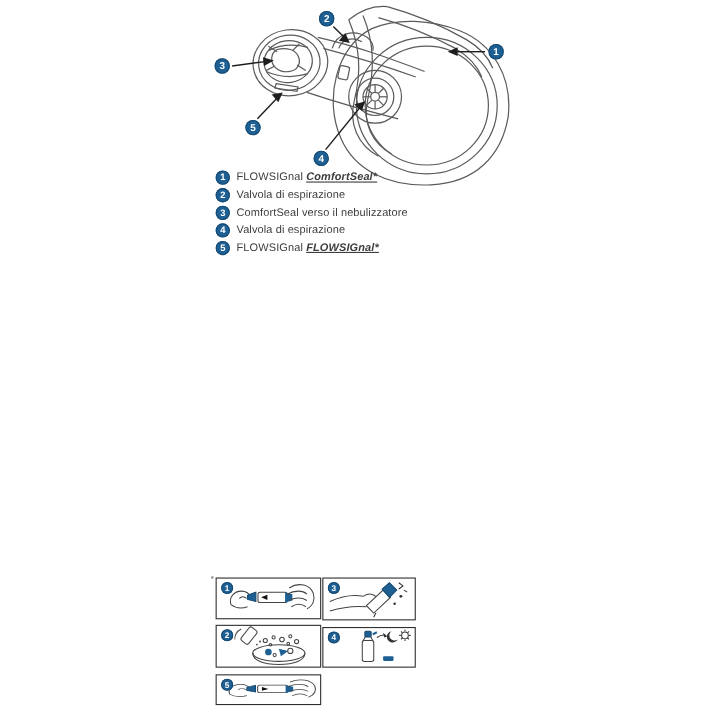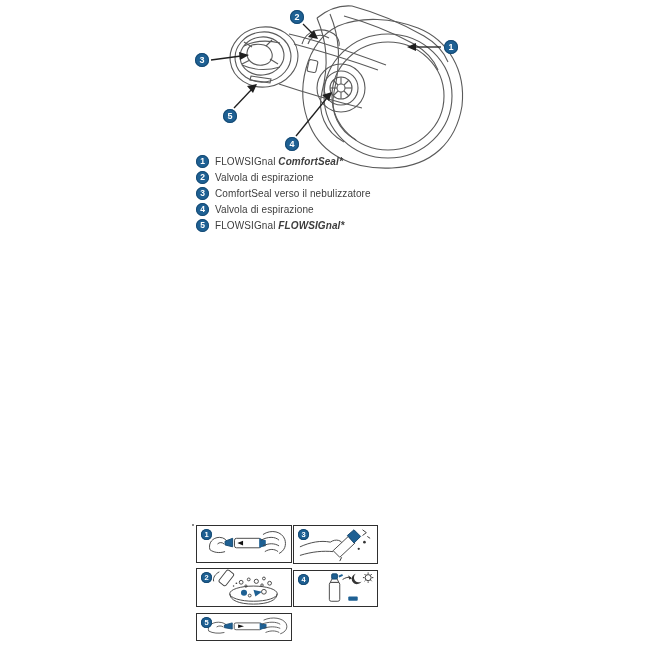--- a/index.html
+++ b/index.html
@@ -16,21 +16,21 @@
     box-shadow:inset 0 0 0 1px #164a73;}
 
   
   #legend{position:absolute;left:196px;top:153px;}
   .legend-row{display:flex;align-items:center;height:16px;white-space:nowrap;}
   .legend-badge{flex:0 0 auto;width:13px;height:13px;border-radius:50%;
     background:#1e6093;color:#fff;font-size:8.5px;font-weight:bold;
     display:flex;align-items:center;justify-content:center;line-height:1;
     margin-right:6px;box-shadow:inset 0 0 0 1px #164a73;}
   .legend-text{font-size:10px;color:#3d3d3d;letter-spacing:0.1px;}
-  .legend-text .brand{font-weight:bold;font-style:italic;}
+  .legend-text .brand{font-weight:bold;font-style:italic;text-decoration:underline;}
 
   
   .panel{position:absolute;border:1px solid #2f2f2f;background:#fff;box-sizing:border-box;}
   .panel-badge{position:absolute;left:4px;top:3px;width:11px;height:11px;border-radius:50%;
     background:#1e6093;color:#fff;font-size:7.5px;font-weight:bold;
     display:flex;align-items:center;justify-content:center;line-height:1;z-index:2;
     box-shadow:inset 0 0 0 1px #164a73;}
   .panel svg{position:absolute;inset:0;width:100%;height:100%;}
   #panel-1{left:196px;top:525px;width:96px;height:38px;}
   #panel-3{left:293px;top:525px;width:85px;height:39px;}

